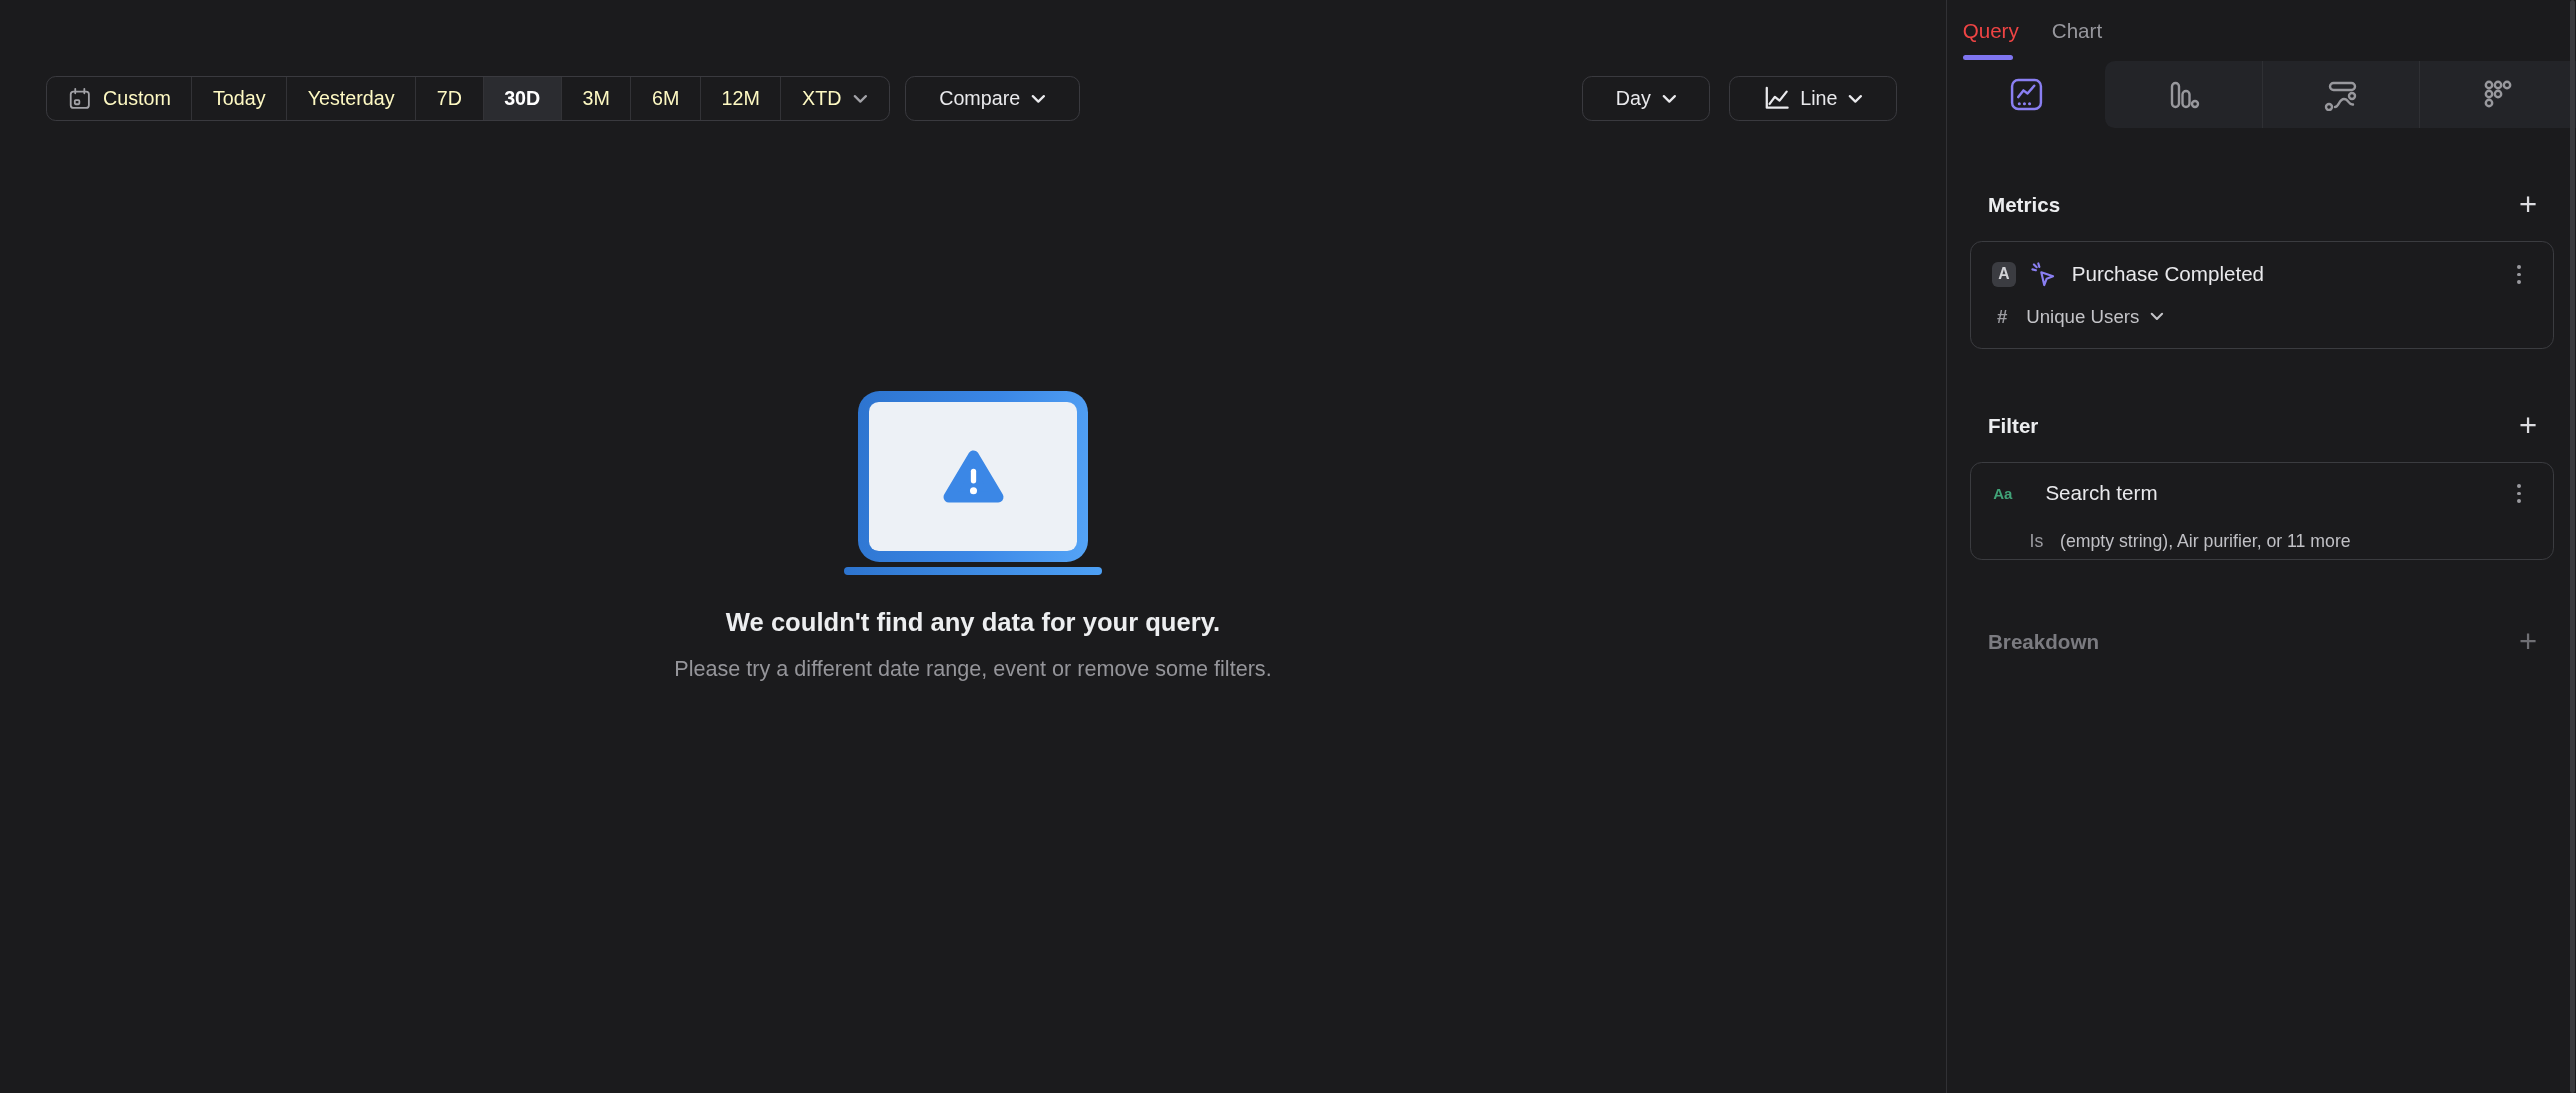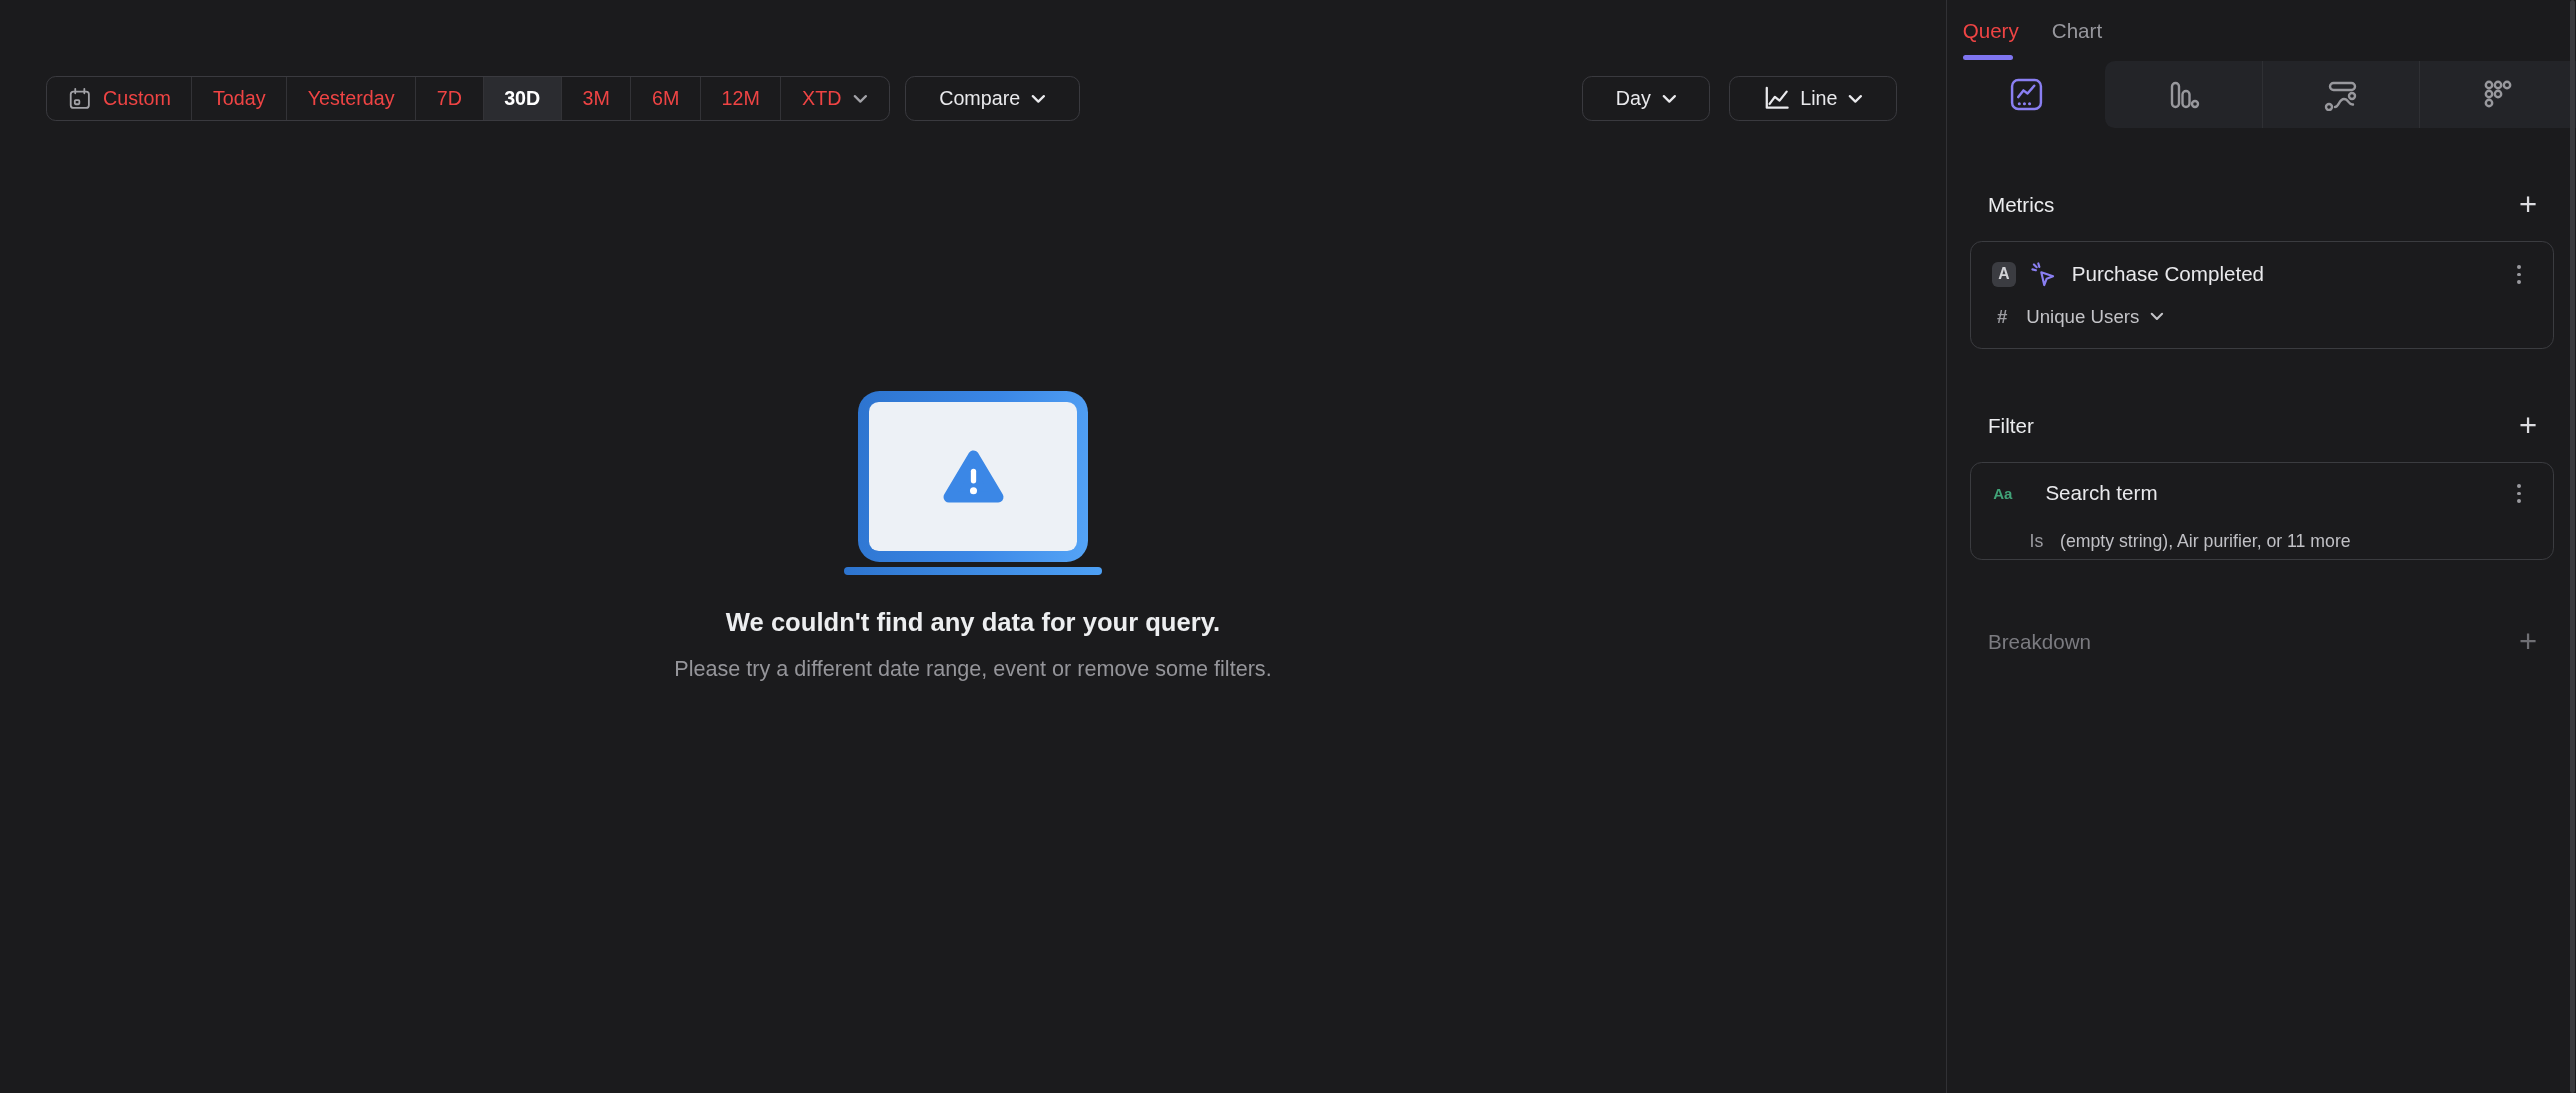--- a/index.html
+++ b/index.html
@@ -17,21 +17,21 @@
   .toolbar {
     position:absolute; top:76px; left:46px; width:1851px; height:45px;
     display:flex; align-items:center;
   }
   .seg-group {
     display:flex; height:45px; border:1px solid #3a3a3f; border-radius:9.8px;
     overflow:hidden; background:transparent;
   }
   .seg {
     display:flex; align-items:center; justify-content:center; gap:11.8px;
-    padding:0 20.6px; font-size:19.7px; color:#ef4444; white-space:nowrap;
+    padding:0 20.6px; font-size:19.7px; color:#fef9c3; white-space:nowrap;
     border-right:1px solid #333337; cursor:pointer;
   }
   .seg:last-child { border-right:none; }
   .seg.selected { background:#2b2c30; color:#ffffff; font-weight:bold; }
   .btn {
     height:45px; border:1px solid #3a3a3f; border-radius:9.8px;
     display:flex; align-items:center; gap:10.8px; padding:0 33px;
     font-size:19.7px; color:#e9e9ec; background:transparent; cursor:pointer; white-space:nowrap;
   }
   .compare-btn { margin-left:15.7px; }
@@ -73,21 +73,21 @@
   .ct-row { height:67px; display:flex; }
   .ct-tab { width:158px; display:flex; align-items:center; justify-content:center; cursor:pointer; }
   .ct-group { display:flex; background:#232428; border-radius:9.8px 0 0 9.8px; }
   .ct-group .ct-tab { width:157px; }
   .ct-group .ct-tab + .ct-tab { border-left:1px solid #2f3034; }
 
   .section-header {
     display:flex; align-items:center; justify-content:space-between;
     padding:0 39px 0 41px; height:35px; position:absolute; left:0; right:0;
   }
-  .section-title { font-size:20.6px; font-weight:normal; color:#ecedef; }
+  .section-title { font-size:20.6px; font-weight:bold; color:#ecedef; }
   .add-btn {
     font-size:31px; font-weight:300; color:#dcdce0; line-height:31px;
     cursor:pointer; user-select:none;
   }
   .hdr-metrics { top:187px; }
   .hdr-filter { top:408px; }
   .hdr-breakdown { top:624px; }
   .hdr-breakdown .section-title { color:#7b7b80; }
   .hdr-breakdown .add-btn { color:#6f6f74; }
 

